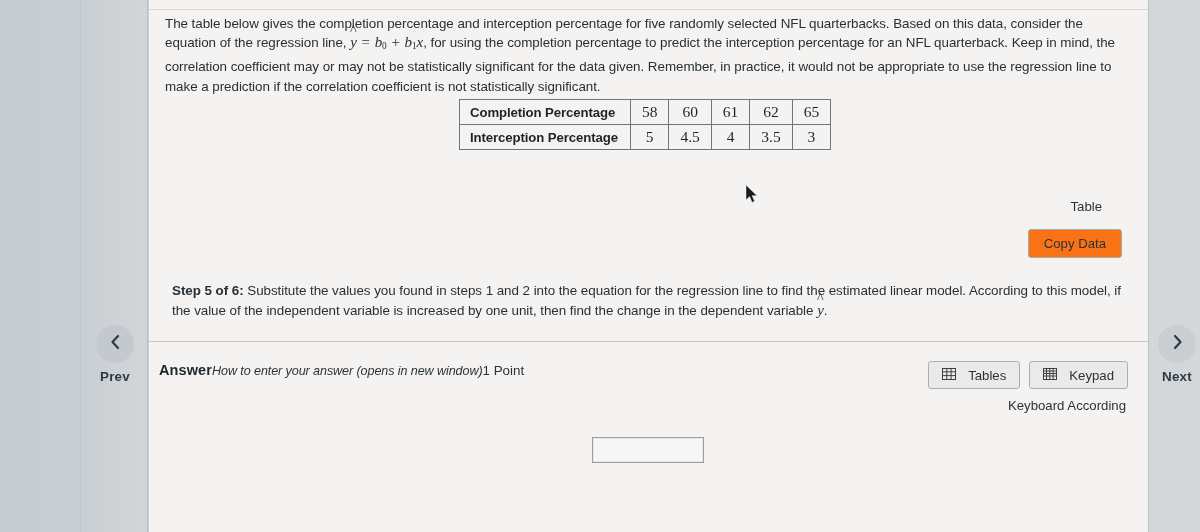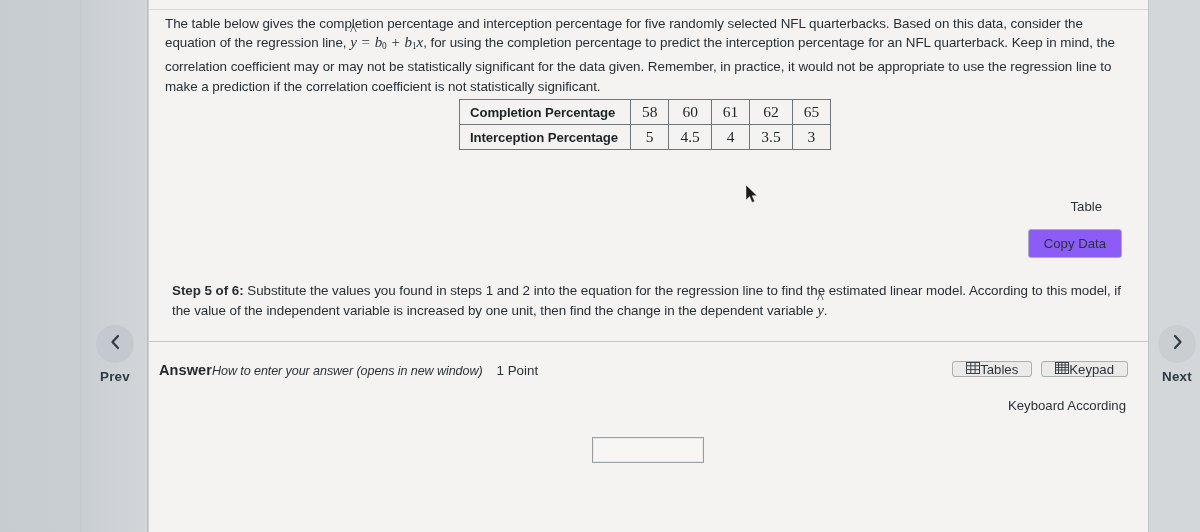--- a/index.html
+++ b/index.html
@@ -141,21 +141,21 @@
     font-size: 13.2px;
     color: #2b3338;
   }
   .copy-data-btn {
     position: absolute;
     right: 26px;
     top: 229px;
     padding: 7px 15px;
     font-size: 13.2px;
     color: #2b3338;
-    background: #8b5cf6;
+    background: #f97316;
     border: 1px solid #a9aeb1;
     border-radius: 3px;
     cursor: pointer;
     font-family: "Liberation Sans", sans-serif;
     line-height: 1;
   }
 
   
   .step-text {
     position: absolute;
@@ -194,38 +194,37 @@
     color: #1f272c;
     letter-spacing: 0.1px;
   }
   .answer-help {
     font-style: italic;
     font-size: 12.6px;
     color: #2b3338;
     letter-spacing: -0.1px;
   }
   .answer-points {
-    margin-left: 14px;
     font-size: 13.4px;
     color: #2b3338;
   }
 
   
   .tools {
     position: absolute;
     right: 20px;
     top: 361px;
     display: flex;
     gap: 9px;
   }
   .tool-btn {
     display: flex;
     align-items: center;
-    gap: 0;
-    padding: 0 13px;
+    gap: 12px;
+    padding: 6px 13px;
     font-size: 13.2px;
     color: #2b3338;
     background: #eceae8;
     border: 1px solid #a9aeb1;
     border-radius: 3px;
     cursor: pointer;
     line-height: 1;
   }
   .grid-icon { display: block; }
   .kb-shortcuts {

